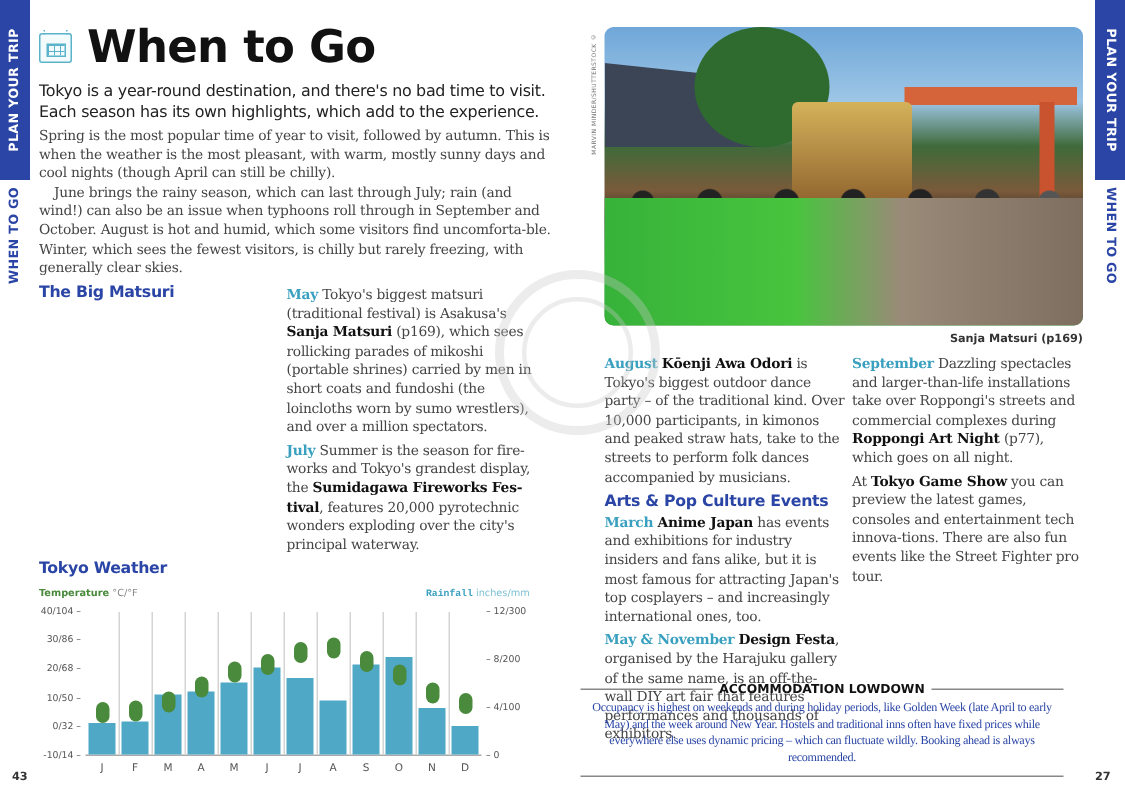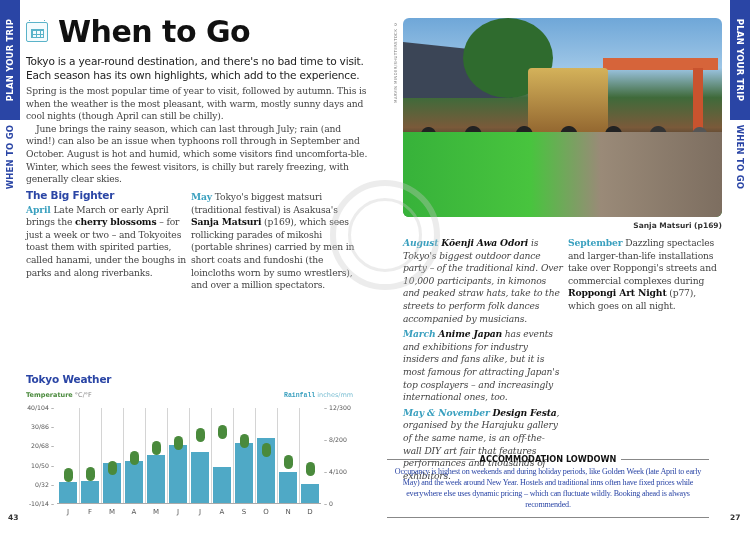--- a/index.html
+++ b/index.html
@@ -104,26 +104,26 @@
   </div>
 
   <p class="intro">Tokyo is a year-round destination, and there's no bad time to visit. Each season has its own highlights, which add to the experience.</p>
 
   <div class="body-text">
     <p>Spring is the most popular time of year to visit, followed by autumn. This is when the weather is the most pleasant, with warm, mostly sunny days and cool nights (though April can still be chilly).</p>
     <p>June brings the rainy season, which can last through July; rain (and wind!) can also be an issue when typhoons roll through in September and October. August is hot and humid, which some visitors find uncomforta-ble. Winter, which sees the fewest visitors, is chilly but rarely freezing, with generally clear skies.</p>
   </div>
 
   <div class="col" style="left:26px; top:189px; width:160px;">
-    <div class="section-head" style="margin-bottom:2px;">The Big Fighter</div>
-    <p><span class="month">April</span> <span>Late March or early April brings the </span><b>cherry blossoms</b><span> – for just a week or two – and Tokyoites toast them with spirited parties, called hanami, under the boughs in parks and along riverbanks.</span></p>
+    <div class="section-head" style="margin-bottom:2px;">The Big Matsuri</div>
   </div>
 
   <div class="col" style="left:191px; top:191px; width:170px;">
     <p><span class="month">May</span> <span>Tokyo's biggest matsuri (traditional festival) is Asakusa's </span><b>Sanja Matsuri</b><span> (p169), which sees rollicking parades of mikoshi (portable shrines) carried by men in short coats and fundoshi (the loincloths worn by sumo wrestlers), and over a million spectators.</span></p>
+    <p><span class="month">July</span> <span>Summer is the season for fire-works and Tokyo's grandest display, the </span><b>Sumidagawa Fireworks Fes-tival</b><span>, features 20,000 pyrotechnic wonders exploding over the city's principal waterway.</span></p>
   </div>
 
   <div class="section-head chart-title">Tokyo Weather</div>
 
   <div class="chart" id="chart">
     <div class="legend-temp"><b>Temperature</b> <span>°C/°F</span></div>
     <div class="legend-rain"><b>Rainfall</b> <span>inches/mm</span></div>
     <div class="plot" id="plot">
         <div class="bar" style="left: 2px; height: 20.8px; background: rgb(79, 169, 198);"></div>
         <div class="dot" style="left: 6.5px; top: 60.2px; background: rgb(74, 138, 60);"></div>
@@ -201,28 +201,30 @@
   </div>
   <div class="caption">Sanja Matsuri (p169)</div>
 
   <div class="side-tab right-tab-active">
       <span>PLAN YOUR TRIP</span>
     </div>
   <div class="side-tab right-tab-inactive">
       <span>WHEN TO GO</span>
     </div>
 
-  <div class="col" style="left:28px; top:237px; width:160px;font-style:italic;">
+  <div class="col" style="left:28px; top:237px; width:160px;">
     <p><span class="month">August</span> <b>Kōenji Awa Odori</b><span> is Tokyo's biggest outdoor dance party – of the traditional kind. Over 10,000 participants, in kimonos and peaked straw hats, take to the streets to perform folk dances accompanied by musicians.</span></p>
+    <div class="section-head" style="margin:2px 0;">Arts &amp; Pop Culture Events</div>
     <p><span class="month">March</span> <b>Anime Japan</b><span> has events and exhibitions for industry insiders and fans alike, but it is most famous for attracting Japan's top cosplayers – and increasingly international ones, too.</span></p>
     <p><span class="month">May &amp; November</span> <b>Design Festa</b><span>, organised by the Harajuku gallery of the same name, is an off-the-wall DIY art fair that features performances and thousands of exhibitors.</span></p>
   </div>
 
   <div class="col" style="left:193px; top:237px; width:156px;">
     <p><span class="month">September</span> <span>Dazzling spectacles and larger-than-life installations take over Roppongi's streets and commercial complexes during </span><b>Roppongi Art Night</b><span> (p77), which goes on all night.</span></p>
+    <p><span>At </span><b>Tokyo Game Show</b><span> you can preview the latest games, consoles and entertainment tech innova-tions. There are also fun events like the Street Fighter pro tour.</span></p>
   </div>
 
   <div class="lowdown">
     <div class="lowdown-head">
         <span>ACCOMMODATION LOWDOWN</span>
       </div>
     <div class="lowdown-body">Occupancy is highest on weekends and during holiday periods, like Golden Week (late April to early May) and the week around New Year. Hostels and traditional inns often have fixed prices while everywhere else uses dynamic pricing – which can fluctuate wildly. Booking ahead is always recommended.</div>
     <div class="lowdown-rule"></div>
   </div>
 

